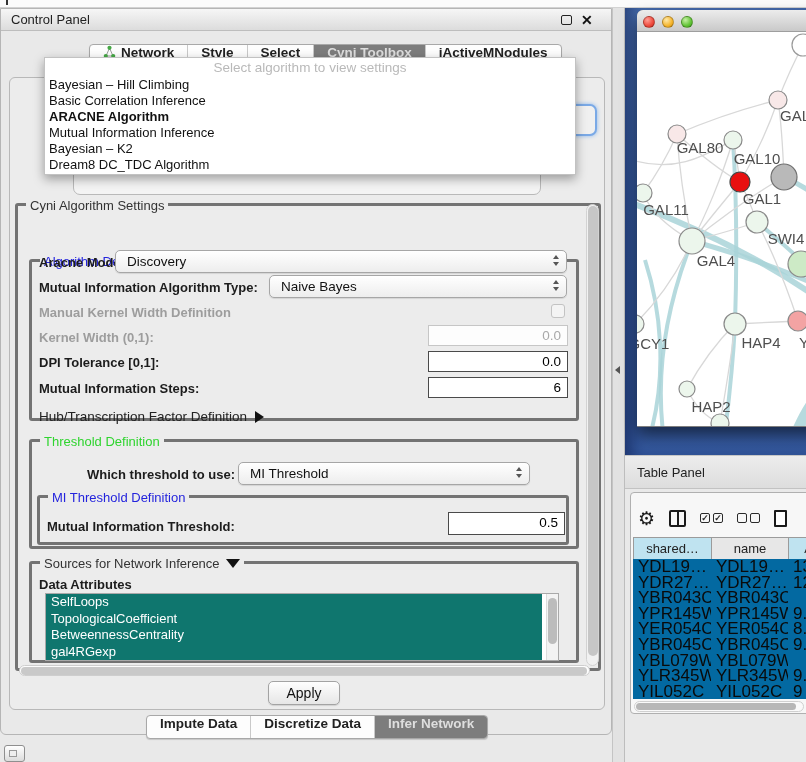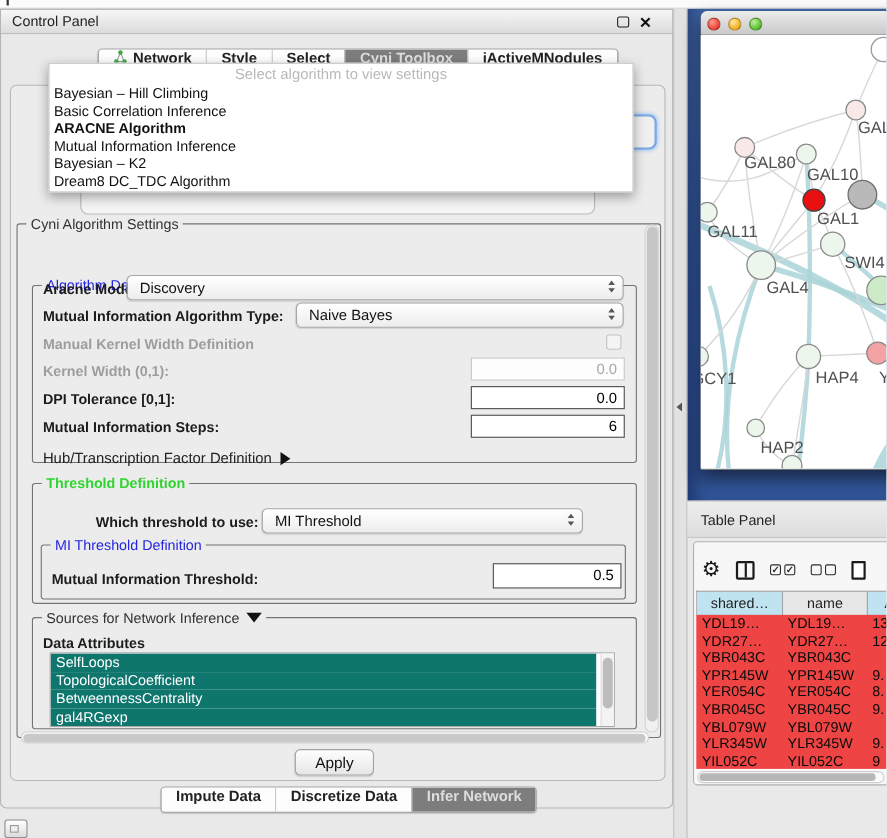--- a/index.html
+++ b/index.html
@@ -35,25 +35,25 @@
   #main-box { left:8px; top:68px; width:596px; height:633px; background:#ececec;
     border:1px solid #b8b8b8; border-radius:6px; }
 
   
   #ghost-combo { left:72px; top:150px; width:468px; height:36px; background:#f4f4f4;
     border:1px solid #b9b9b9; border-radius:7px; }
   #focus-combo { left:566px; top:95px; width:30px; height:32px; background:#f0f0f0;
     border:2px solid #7aa9e6; border-radius:7px; box-shadow:0 0 4px #8db8ec; }
 
   
-  .group { position:absolute; border:1px solid #737373; border-radius:3px; }
+  .group { position:absolute; border:3px solid #737373; border-radius:3px; }
   .gtitle { position:absolute; top:-8px; left:8px; background:#ececec; padding:0 4px;
     font-size:13px; color:#333; white-space:nowrap; }
   .gtitle.blue { color:#2424dd; }
-  .gtitle.green { color:#2fd42f;font-weight:bold; }
+  .gtitle.green { color:#2fd42f; }
 
   .lbl { position:absolute; font-size:13px; font-weight:bold; color:#1c1c1c; white-space:nowrap; }
   .lbl.dis { color:#9d9d9d; }
 
   
   .combo { position:absolute; height:23px; border:1px solid #a6a6a6; border-radius:5px;
     background:linear-gradient(#ffffff,#ededed); display:flex; align-items:center;
     padding:0 22px 0 11px; font-size:13.5px; color:#111; box-shadow:inset 0 1px 0 #fff,0 1px 1px rgba(0,0,0,.1); }
   .spin { position:absolute; right:7px; top:4px; display:flex; flex-direction:column; gap:2.5px; }
   .tri-up { width:0; height:0; border-left:3.5px solid transparent; border-right:3.5px solid transparent; border-bottom:4.5px solid #555; }
@@ -127,21 +127,21 @@
   .ckpair { display:flex; gap:3px; }
   .ck { width:10px; height:10px; border:1.5px solid #2a2a2a; border-radius:2px; font-size:9px;
     line-height:8px; text-align:center; color:#2a2a2a; font-weight:bold; }
   #file-ic { width:13px; height:17px; border:2px solid #1a1a1a; border-radius:1px; position:relative; background:#fff; }
 
   #tbl-header { left:633px; top:537px; width:173px; height:22px; display:flex; overflow:hidden;
     border-top:1px solid #9b9b9b; border-left:1px solid #9b9b9b; }
   .th { height:22px; border-right:1px solid #9b9b9b; border-bottom:1px solid #9b9b9b;
     font-size:13px; color:#222; display:flex; align-items:center; justify-content:center; background:#e7e7e7; flex:none; }
   .th.hl { background:#bfe3f0; }
-  #tbl-rows { left:633px; top:559px; width:173px; height:140px; background:#ef4444; overflow:hidden; font-size:13px; color:#0a0a0a; }
+  #tbl-rows { left:633px; top:559px; width:173px; height:140px; background:#0369a1; overflow:hidden; font-size:17px; color:#0a0a0a; }
   .tr { display:flex; height:15.6px; line-height:15.6px; }
   .td { flex:none; padding-left:5px; white-space:nowrap; overflow:hidden; }
   #tbl-hscroll { left:634px; top:701px; width:170px; height:11px; background:#fafafa; border:1px solid #d0d0d0; border-radius:6px; }
   #tbl-hthumb { left:636px; top:703px; width:160px; height:7px; background:#b7b7b7; border-radius:4px; }
 
   
   #algo-dropdown { left:44px; top:57px; width:532px; height:118px; background:#fff;
     border:1px solid #c2c2c2; box-shadow:0 4px 10px rgba(0,0,0,.35); z-index:50; padding-top:2px; }
   #algo-placeholder { text-align:center; font-size:13.5px; color:#b9b9b9; height:17px; }
   .algo-item { font-size:13px; color:#111; height:16px; line-height:16px; padding-left:4px; white-space:nowrap; }

